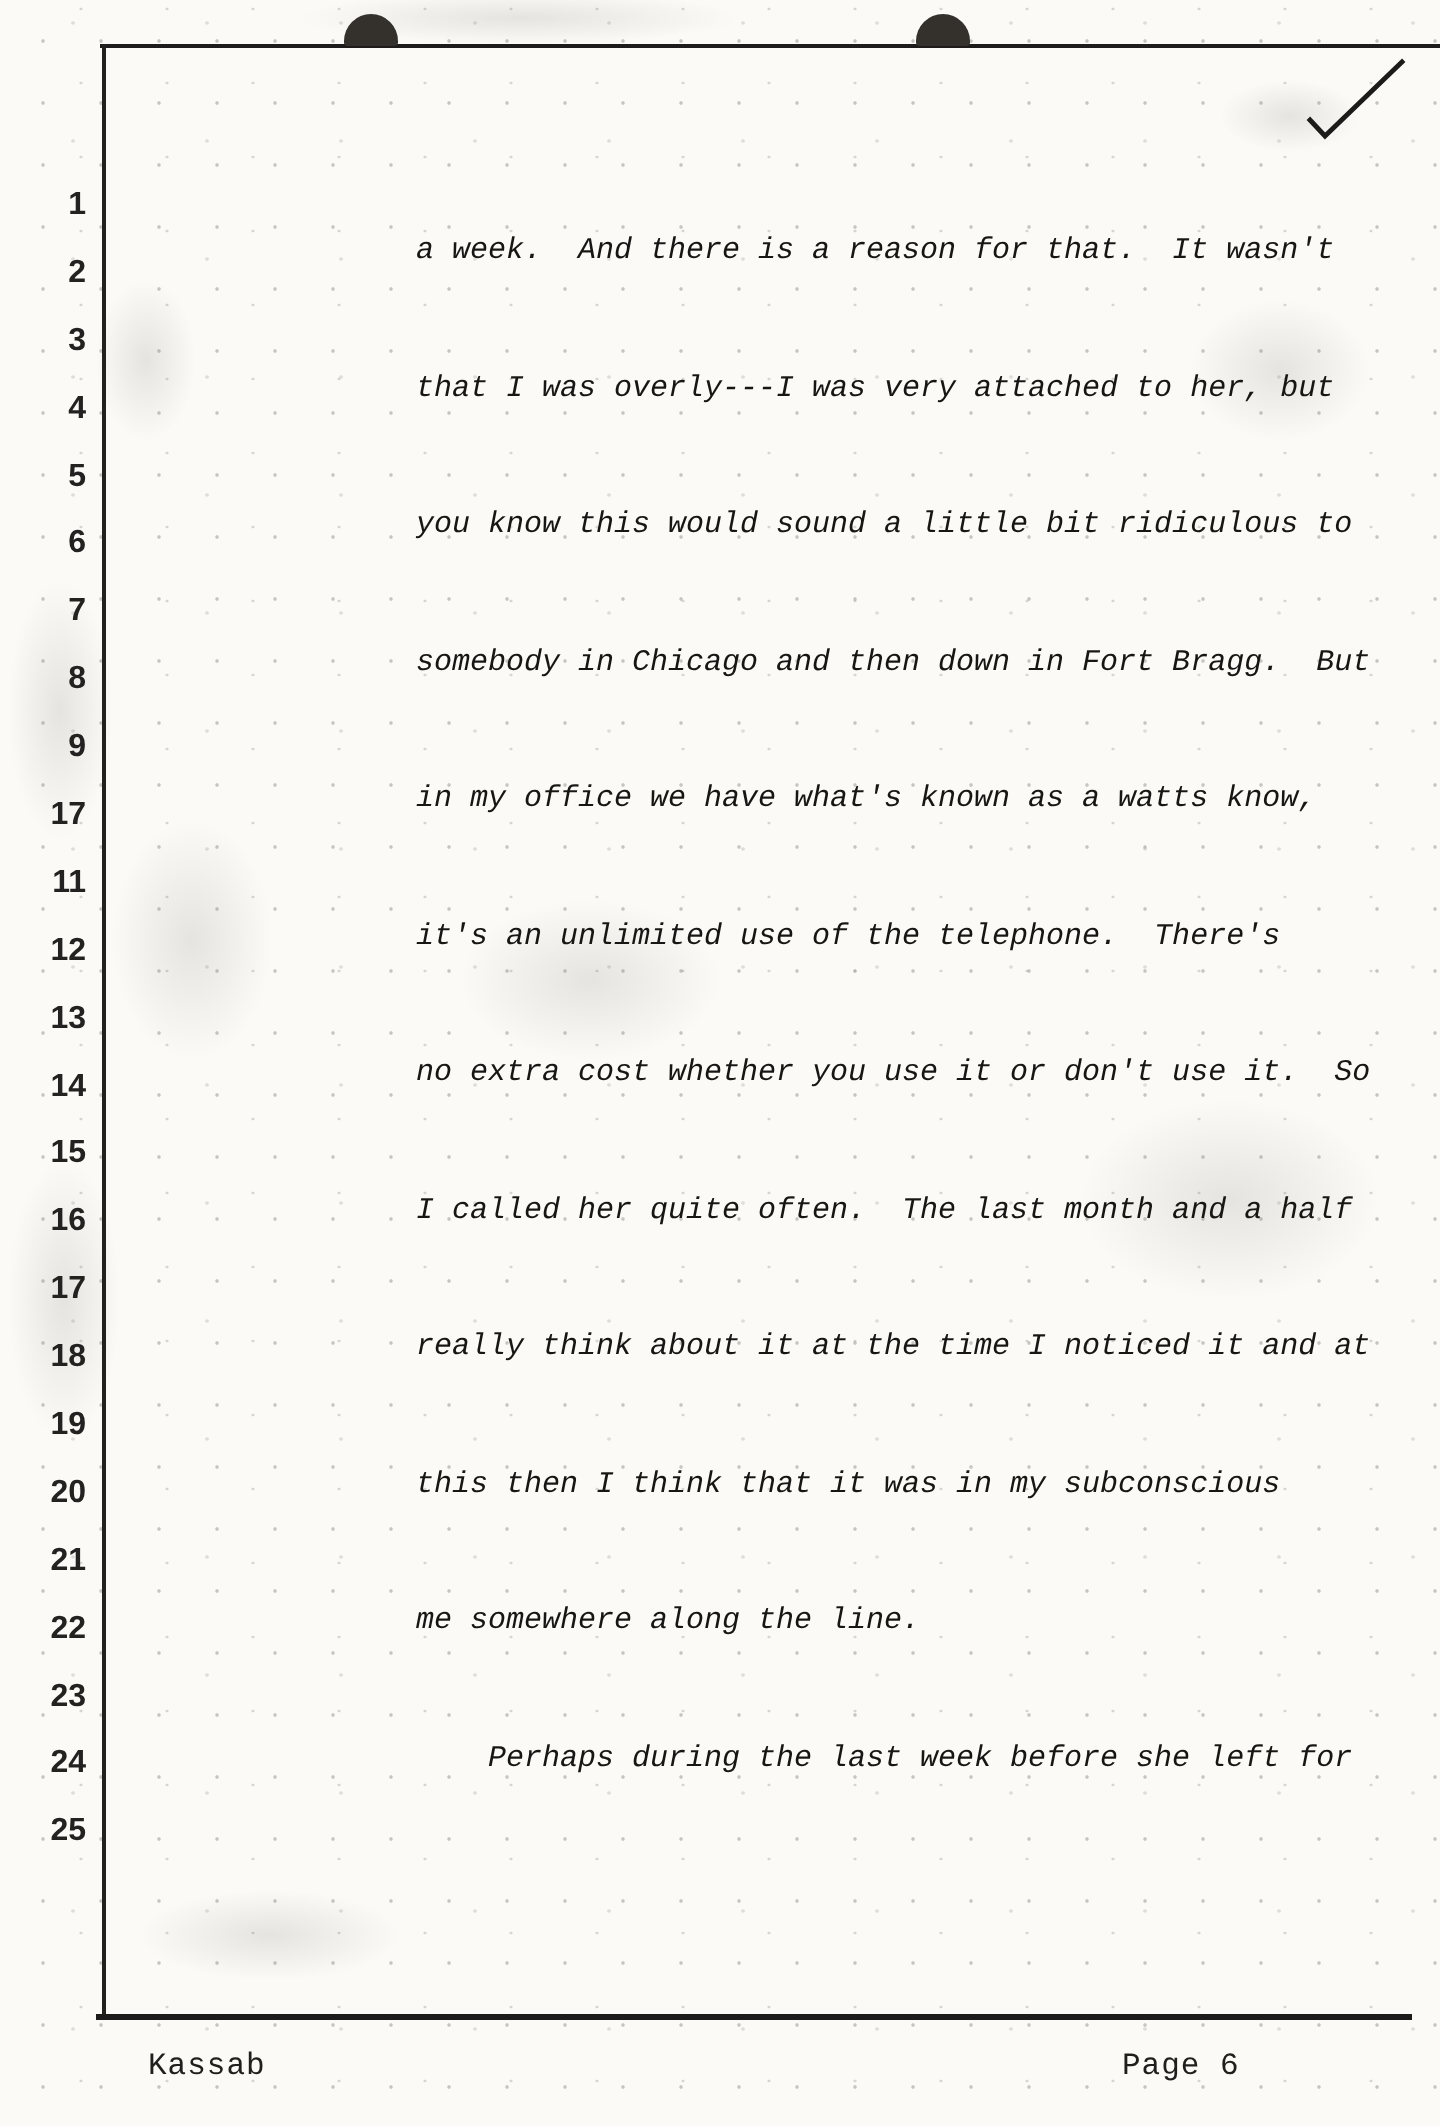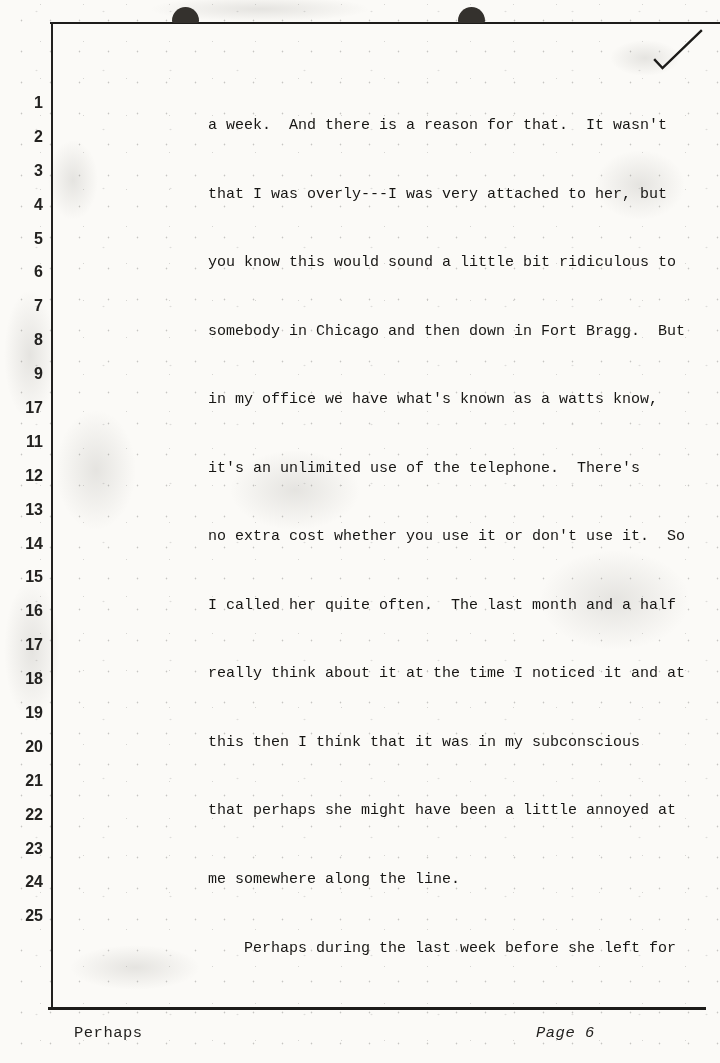--- a/index.html
+++ b/index.html
@@ -49,27 +49,27 @@
     font-family: "Liberation Sans", sans-serif;
     font-weight: 700; font-size: 16px; color: #232220;
   }
   .num { height: 33.9px; line-height: 33.9px; }
   
   .text-col {
     position: absolute; left: 208px; top: 75px; width: 505px;
     font-size: 15px; color: #171614;
     white-space: pre;
   }
-  .tline { height: 34.55px; line-height: 34.55px; }
+  .tline { height: 34.55px; line-height: 34.55px; font-style: italic; }
   .footer-text {
     position: absolute; top: 1024px;
     font-size: 15.5px; color: #201f1d; letter-spacing: .5px;
   }
   .footer-left  { left: 74px; }
-  .footer-right { left: 536px; font-style: italic; }
+  .footer-right { left: 561px; }
 </style>
 </head>
 <body>
 
 <div class="noise"></div>
 
 <div class="smudge" style="left:150px; top:-4px;  width:220px; height:26px;"></div>
 <div class="smudge" style="left:48px;  top:140px; width:50px;  height:80px;"></div>
 <div class="smudge" style="left:4px;   top:290px; width:52px;  height:130px;"></div>
 <div class="smudge" style="left:56px;  top:410px; width:80px;  height:120px;"></div>
@@ -123,30 +123,29 @@
   <div class="tline">a week.  And there is a reason for that.  It wasn't</div>
   <div class="tline">that I was overly---I was very attached to her, but</div>
   <div class="tline">you know this would sound a little bit ridiculous to</div>
   <div class="tline">somebody in Chicago and then down in Fort Bragg.  But</div>
   <div class="tline">in my office we have what's known as a watts know,</div>
   <div class="tline">it's an unlimited use of the telephone.  There's</div>
   <div class="tline">no extra cost whether you use it or don't use it.  So</div>
   <div class="tline">I called her quite often.  The last month and a half</div>
   <div class="tline">really think about it at the time I noticed it and at</div>
   <div class="tline">this then I think that it was in my subconscious</div>
-  <div class="tline">that perhaps she might have been a little annoyed at</div>
   <div class="tline">me somewhere along the line.</div>
   <div class="tline">    Perhaps during the last week before she left for</div>
   
   
   
   
   
   
   
   
   
   
   
 </div>
 
-<div class="footer-text footer-left">Perhaps</div>
+<div class="footer-text footer-left">Kassab</div>
 <div class="footer-text footer-right">Page 6</div>
 
 </body></html>

